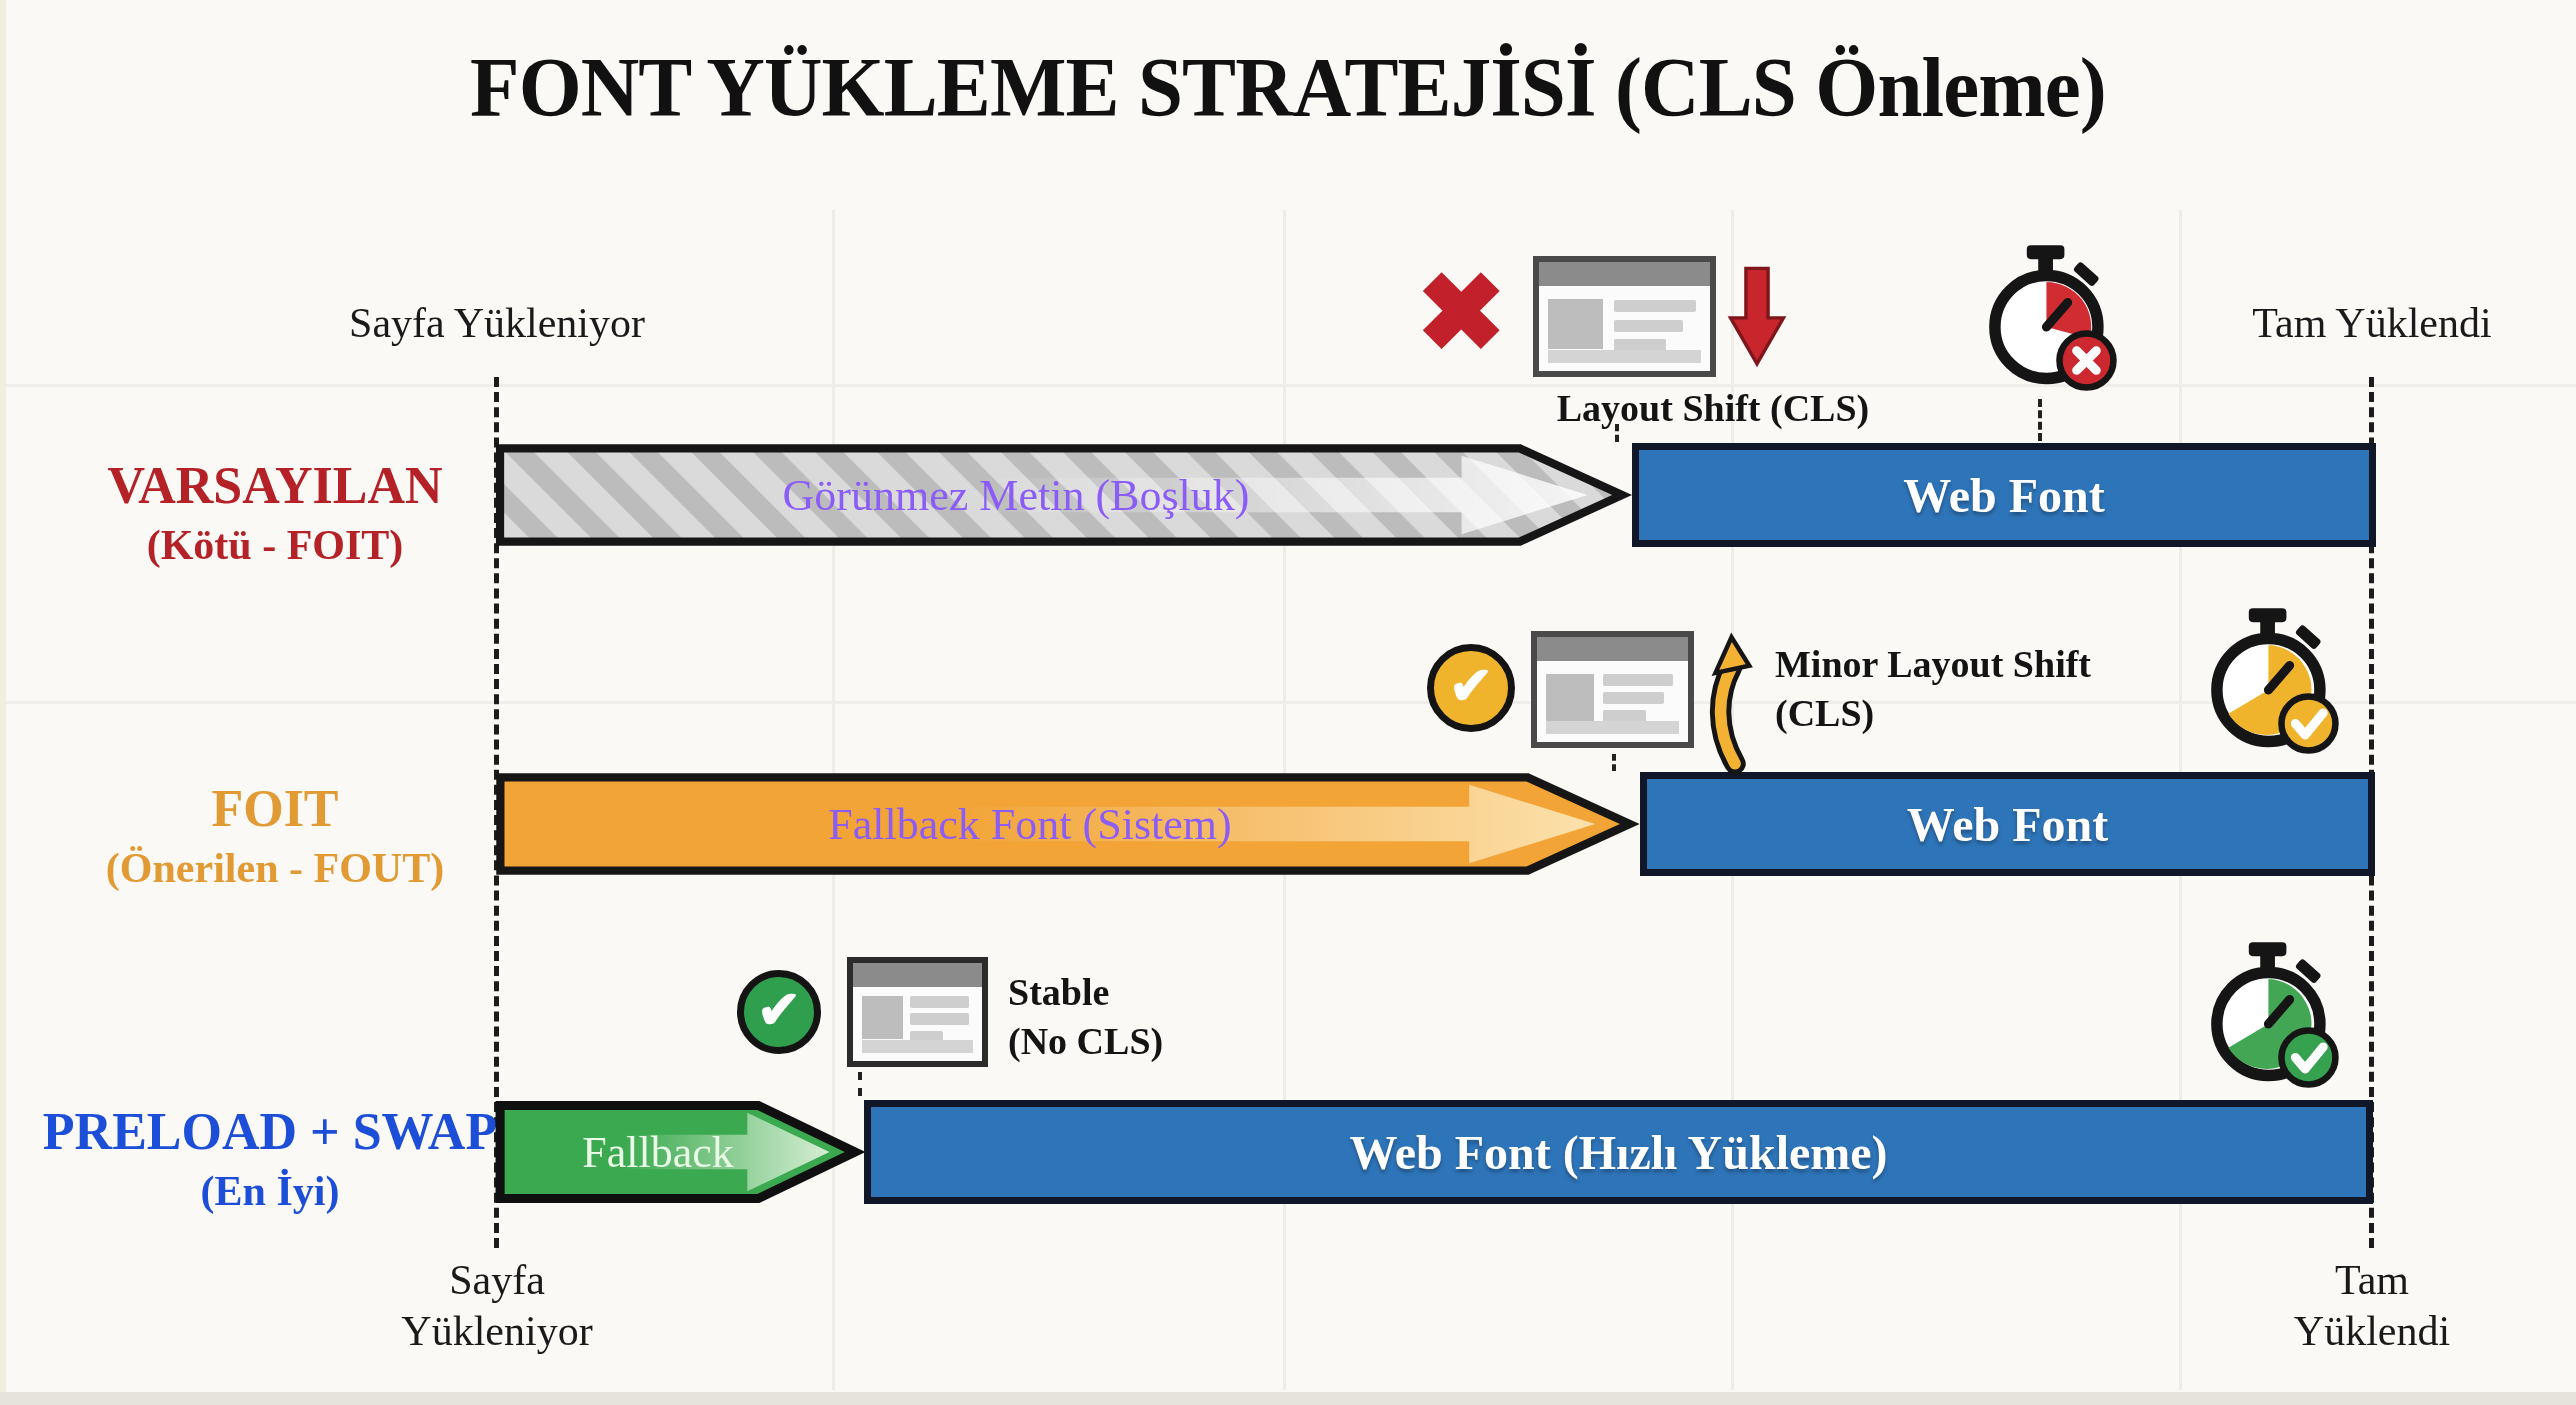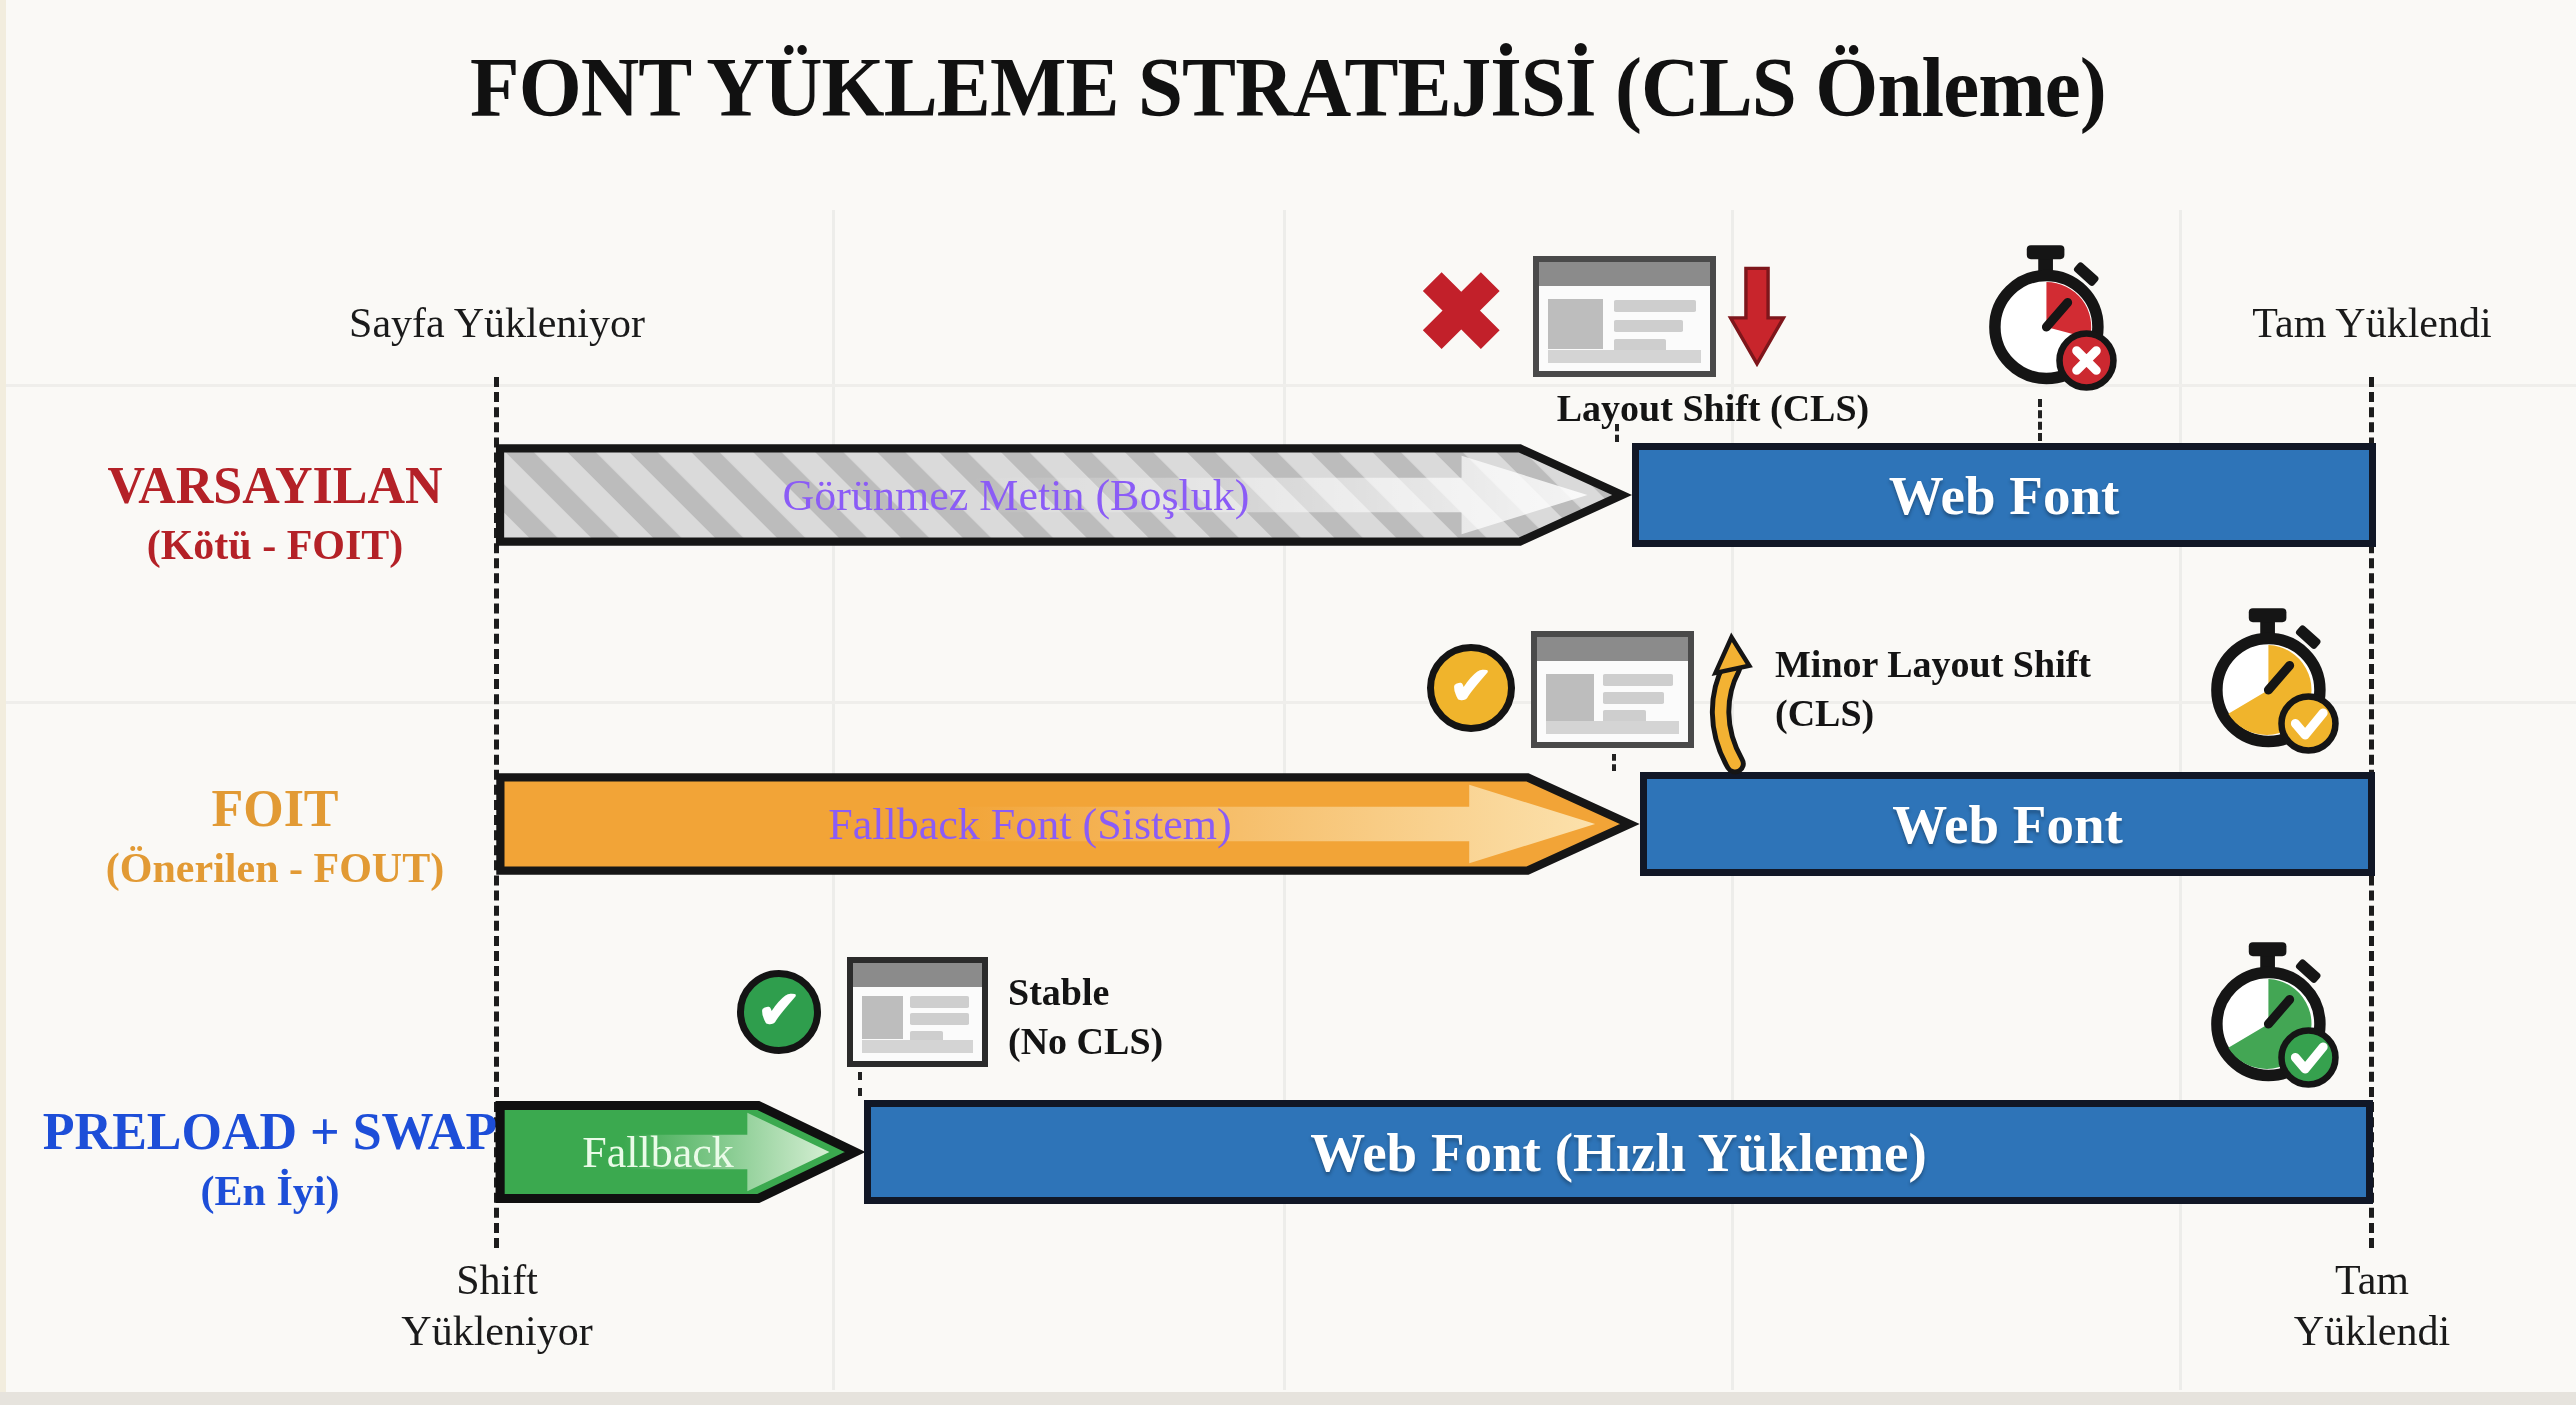--- a/index.html
+++ b/index.html
@@ -26,21 +26,21 @@
   .rl-1{left:37px;top:456px;color:#b42127;}
   .rl-2{left:37px;top:779px;color:#e29a34;}
   .rl-3{left:32px;top:1102px;color:#1d4ed8;}
 
   .arrow-wrap{position:absolute;}
   .arrow-text{position:absolute;font-size:44px;color:#8b5cf6;white-space:nowrap;
               top:50%;transform:translate(-50%,-50%);} 
 
   .bar{position:absolute;background:#2e74b8;border:7.3px solid #111726;box-sizing:border-box;
        display:flex;align-items:center;justify-content:center;}
-  .bar .bar-text{color:#fff;font-weight:bold;font-size:55px;text-shadow:0 2.7px 3.7px rgba(0,0,0,.3);white-space:nowrap;}
+  .bar .bar-text{color:#fff;font-weight:bold;font-size:48px;text-shadow:0 2.7px 3.7px rgba(0,0,0,.3);white-space:nowrap;}
 
   .fail-x{position:absolute;font-size:108px;font-weight:bold;color:#c2202a;line-height:1;}
 
   
   .win{position:absolute;border:6.4px solid #4a4a4a;background:#fbfbfb;box-sizing:border-box;}
   .win .hd{position:absolute;left:0;top:0;right:0;height:24px;background:#8b8b8b;}
   .win .blk{position:absolute;left:9.1px;top:37px;width:32%;height:46%;background:#bdbdbd;}
   .win .ln{position:absolute;background:#cecece;height:12px;border-radius:1.8px;}
   .win .ft{position:absolute;left:9.1px;right:9.1px;bottom:8.2px;height:12.8px;background:#d4d4d4;}
   .win-ghost::after{content:"";position:absolute;left:12.8px;top:12.8px;right:-12.8px;bottom:-12.8px;
@@ -72,21 +72,21 @@
   <div class="edge-strip-left"></div>
   <div class="edge-strip-bottom"></div>
 
   <div class="title">FONT YÜKLEME STRATEJİSİ (CLS Önleme)</div>
 
   <div class="timeline-line tl-left"></div>
   <div class="timeline-line tl-right"></div>
   <div class="tl-label tl-top-start">Sayfa Yükleniyor</div>
   <div class="tl-label tl-top-end">Tam Yüklendi</div>
   <div class="tl-label tl-bot-start">
-    <span>Shift</span><br>
+    <span>Sayfa</span><br>
     <span>Yükleniyor</span>
   </div>
   <div class="tl-label tl-bot-end">
     <span>Tam</span><br>
     <span>Yüklendi</span>
   </div>
 
   <div class="row-label rl-1">
     <span class="main">VARSAYILAN</span>
     <span class="sub">(Kötü - FOIT)</span>

